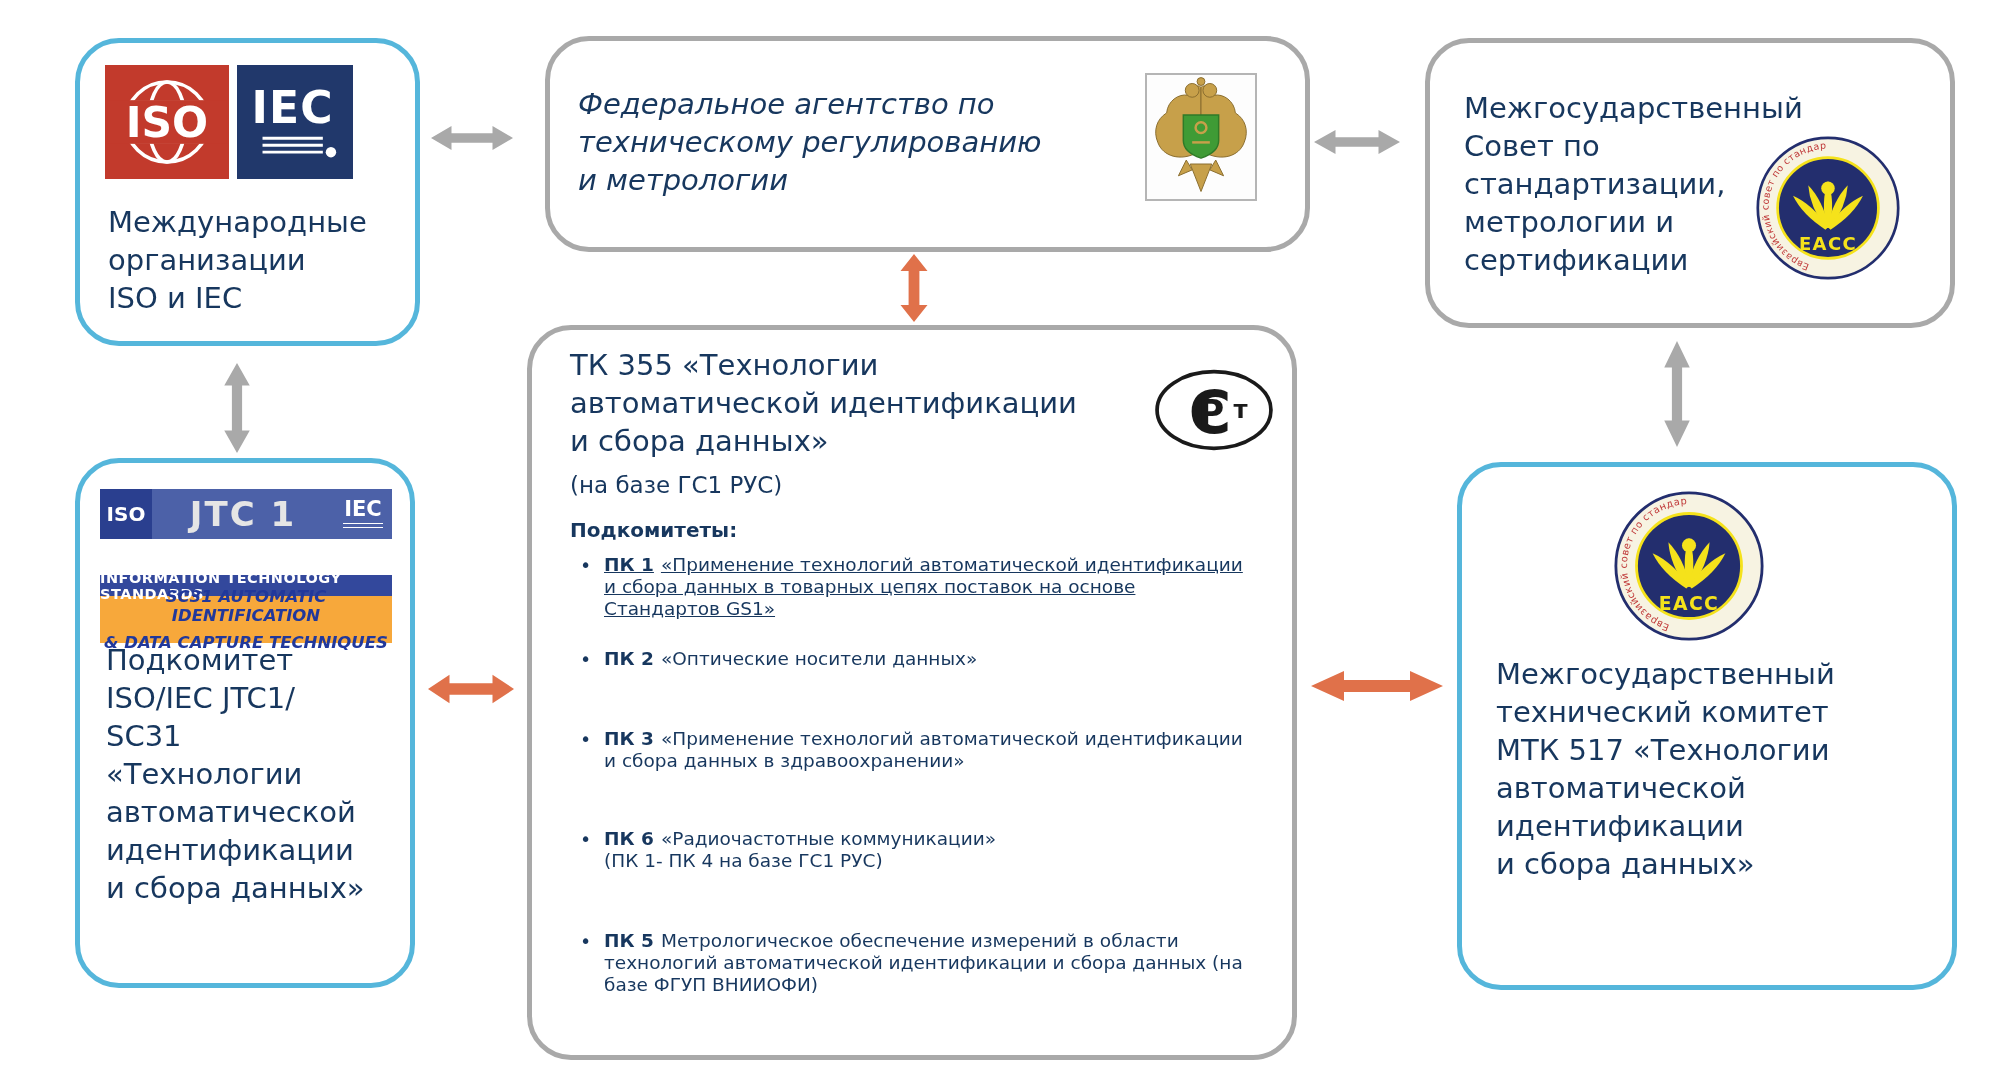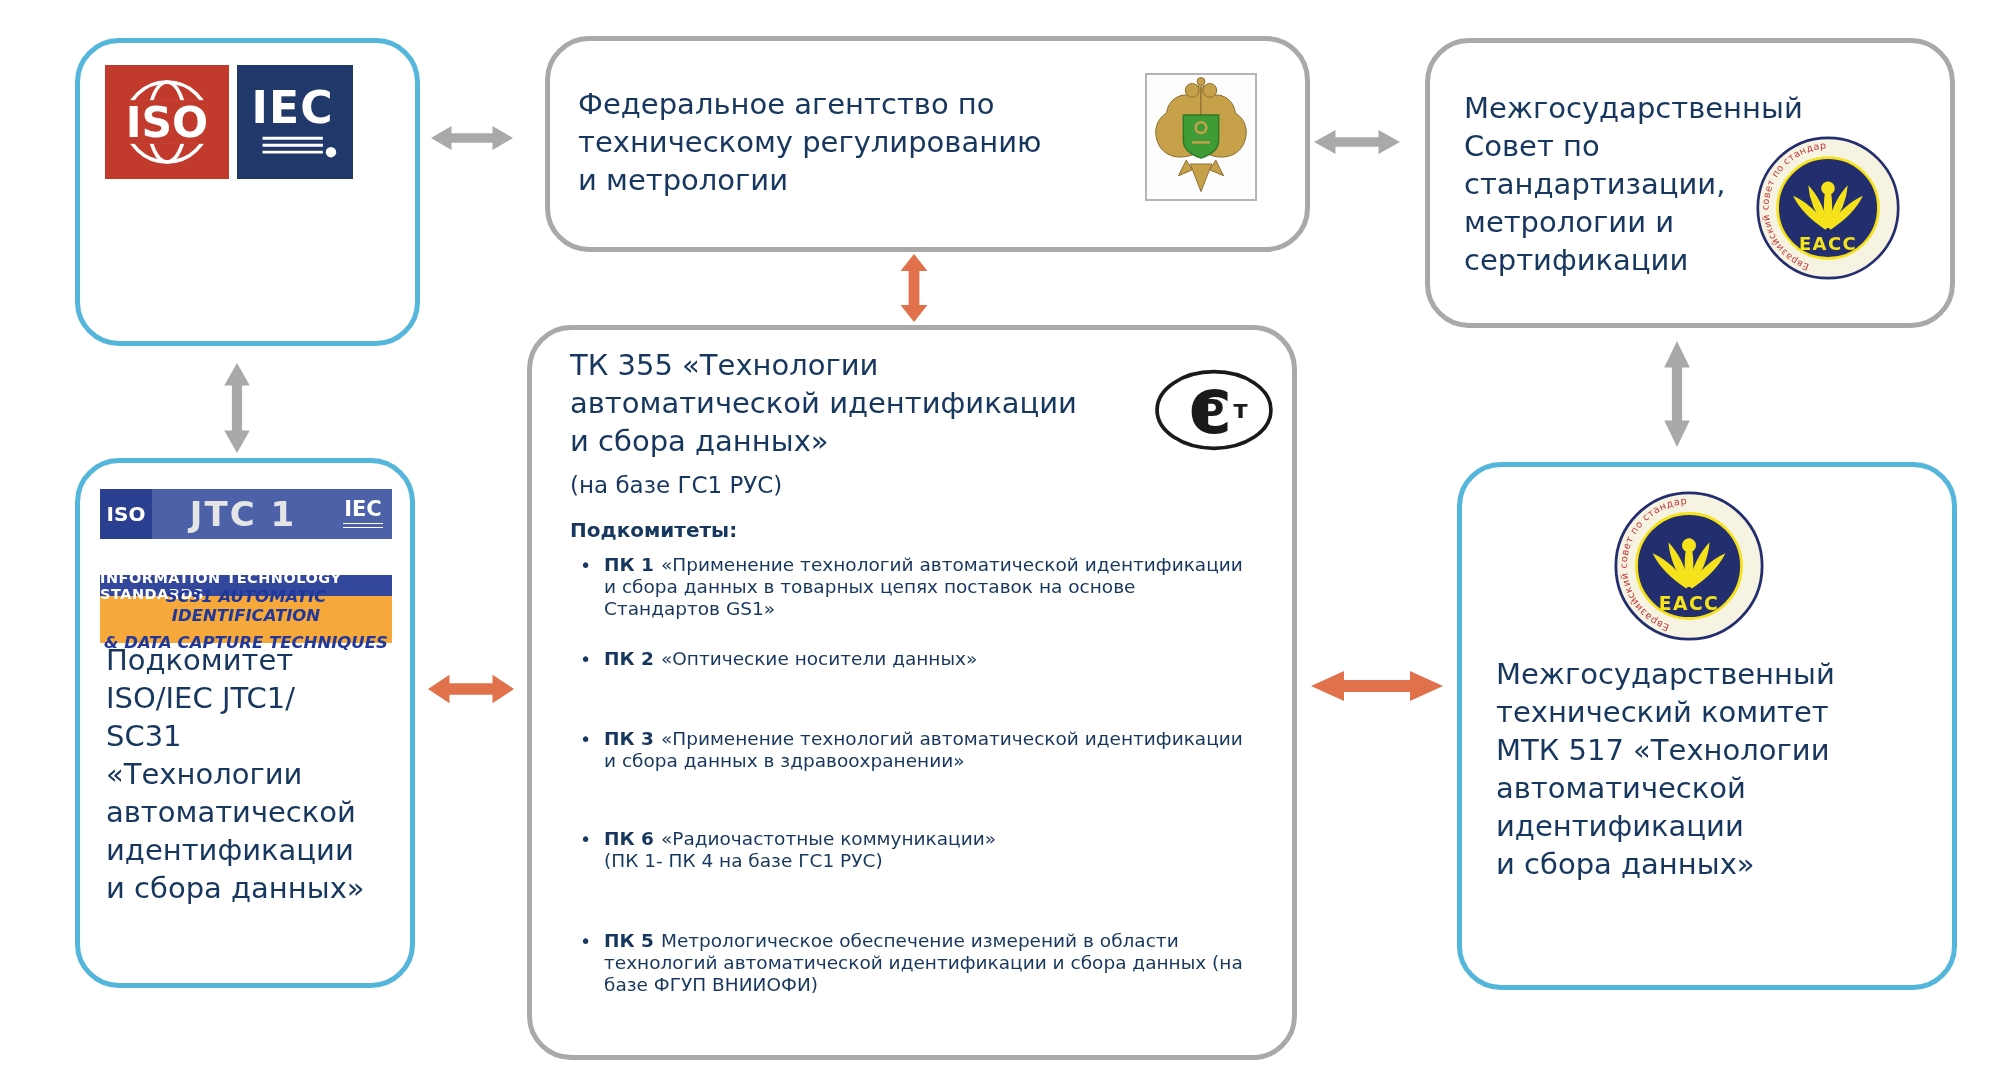--- a/index.html
+++ b/index.html
@@ -16,21 +16,21 @@
   
   #box-international { left:75px; top:38px; width:345px; height:308px; }
   #box-international .logo-row { position:absolute; left:25px; top:22px; display:flex; }
   .iso-logo { width:124px; height:114px; background:var(--iso_red); }
   .iec-logo { width:116px; height:114px; background:var(--iec_navy); margin-left:8px; }
   .iso-logo svg, .iec-logo svg { width:100%; height:100%; display:block; }
   #box-international .boxtext { left:28px; top:160px; }
 
   
   #box-federal { left:545px; top:36px; width:765px; height:216px; }
-  #box-federal .boxtext { left:28px; top:44px; }
+  #box-federal .boxtext { left:28px; top:44px;font-style:italic; }
   .eagle-frame { position:absolute; left:595px; top:32px; width:112px; height:128px;
     background:#fdfdfd; border:2px solid #b5b5b5; box-sizing:border-box; }
   .eagle-frame svg { width:100%; height:100%; display:block; }
 
   
   #box-council { left:1425px; top:38px; width:530px; height:290px; }
   #box-council .boxtext { left:34px; top:46px; }
   .easc-logo { position:absolute; }
   .easc-logo svg { width:100%; height:100%; display:block; }
   #box-council .easc-logo { left:326px; top:93px; width:144px; height:144px; }
@@ -58,21 +58,21 @@
   #box-tk355 .title { left:38px; top:16px; }
   #box-tk355 .subtitle { position:absolute; left:38px; top:142px; color:var(--navy_text); font-size:23px; }
   .rst-logo { position:absolute; left:620px; top:38px; width:124px; height:84px; }
   .rst-logo svg { width:100%; height:100%; display:block; }
   #box-tk355 .list-heading { position:absolute; left:38px; top:188px; color:var(--navy_text);
     font-size:20px; font-weight:bold; }
   #box-tk355 ul { position:absolute; left:38px; top:224px; width:690px; margin:0; padding:0; list-style:none; }
   #box-tk355 li { position:relative; padding-left:34px; color:var(--navy_text);
     font-size:18.5px; line-height:22px; }
   #box-tk355 li::before { content:"•"; position:absolute; left:10px; top:0; font-size:19px; }
-  #box-tk355 li:nth-child(1) { margin-bottom:28px; }
+  #box-tk355 li:nth-child(1) { margin-bottom:28px;text-decoration:underline; }
   #box-tk355 li:nth-child(2) { margin-bottom:58px;margin-top:22px; }
   #box-tk355 li:nth-child(3) { margin-bottom:56px; }
   #box-tk355 li:nth-child(4) { margin-bottom:58px; }
   .pk { font-weight:bold; margin-right:7px; }
   .pk-text { white-space:pre-line; }
 
   
   #box-mtk517 { left:1457px; top:462px; width:500px; height:528px; }
   #box-mtk517 .easc-logo { left:152px; top:24px; width:150px; height:150px; }
   #box-mtk517 .boxtext { left:34px; top:188px; }
@@ -114,20 +114,23 @@
         <text x="48" y="48" text-anchor="middle" font-size="38" font-weight="bold" fill="#ffffff" letter-spacing="1">IEC</text>
         <g stroke="#ffffff" stroke-width="2.5">
           <line x1="22" y1="61" x2="74" y2="61"></line>
           <line x1="22" y1="67" x2="74" y2="67"></line>
           <line x1="22" y1="73" x2="74" y2="73"></line>
         </g>
         <circle cx="81" cy="73" r="4.5" fill="#ffffff"></circle>
       </svg>
     </div>
   </div>
+  <div class="boxtext">Международные
+организации
+ISO и IEC</div>
 </div>
 
 <div class="box grayb" id="box-federal">
   <div class="boxtext">Федеральное агентство по
 техническому регулированию
 и метрологии</div>
   <div class="eagle-frame">
     <svg viewBox="0 0 110 125">
       <g style="fill:var(--eagle_gold);stroke:var(--eagle_gold_dark)" stroke-width="1">
         <path d="M52 78 C34 88 16 82 11 68 C6 56 10 44 20 38 C21 26 32 18 42 20 C44 12 52 8 55 12 L55 62 Z"></path>

